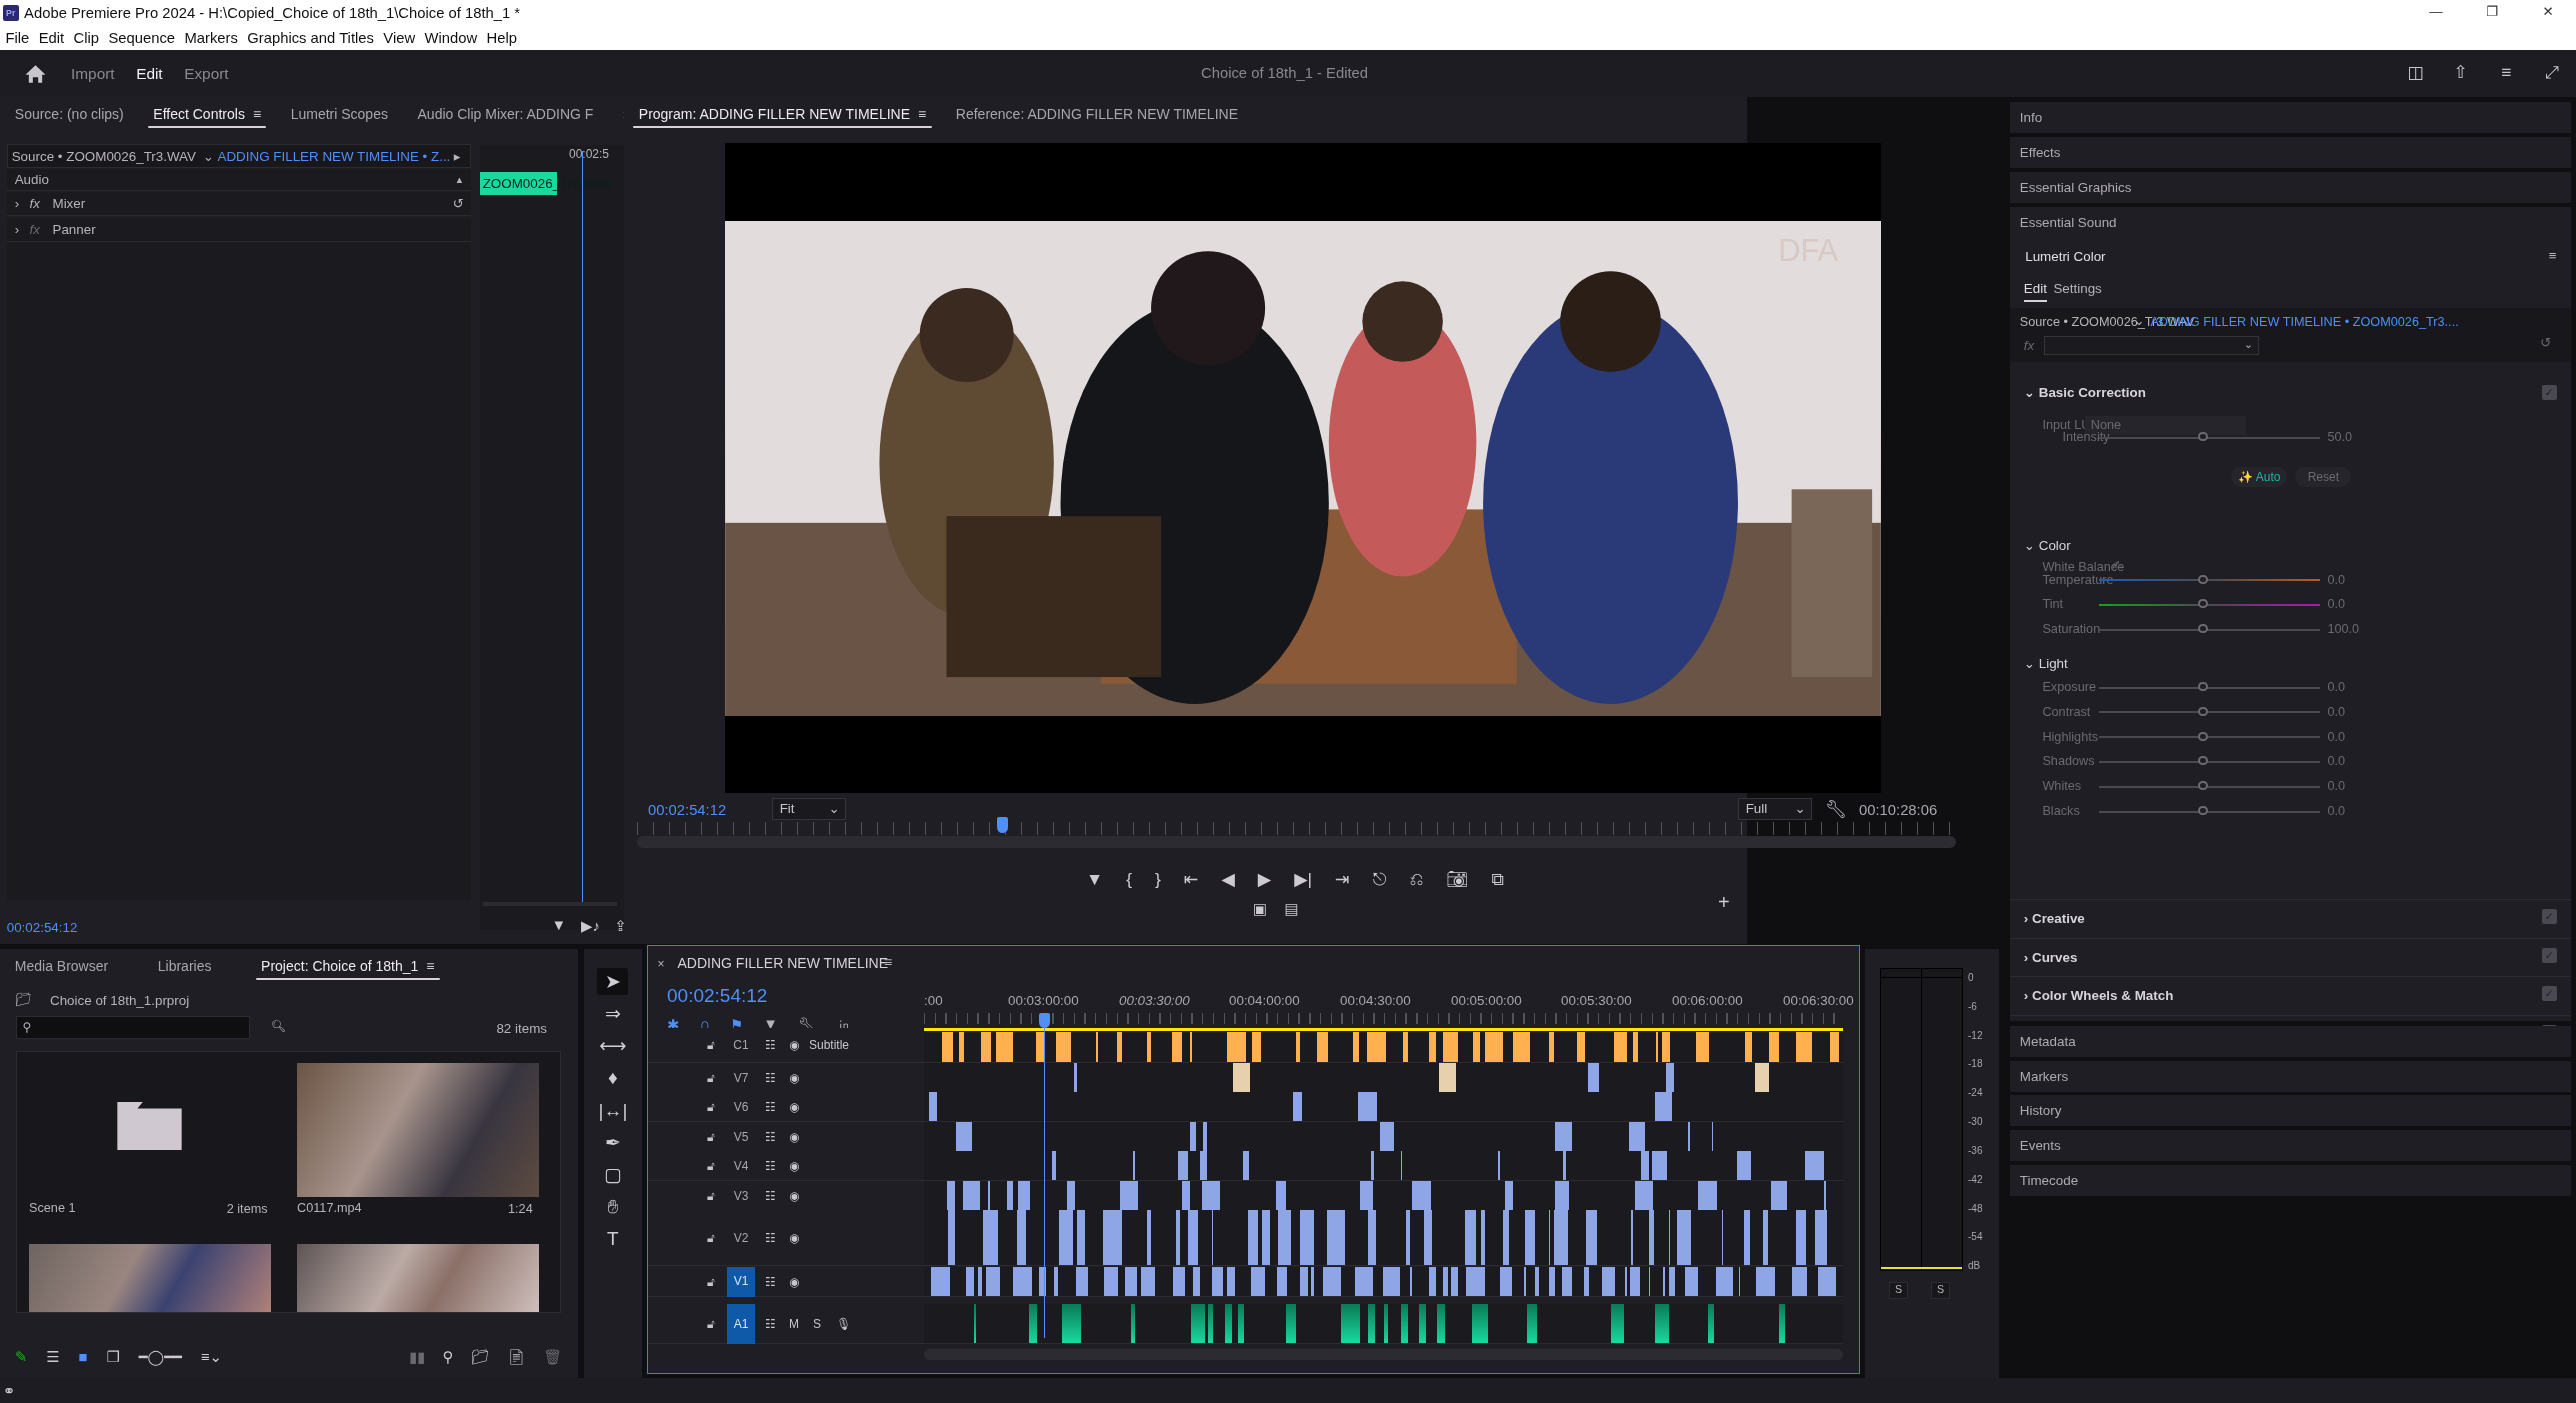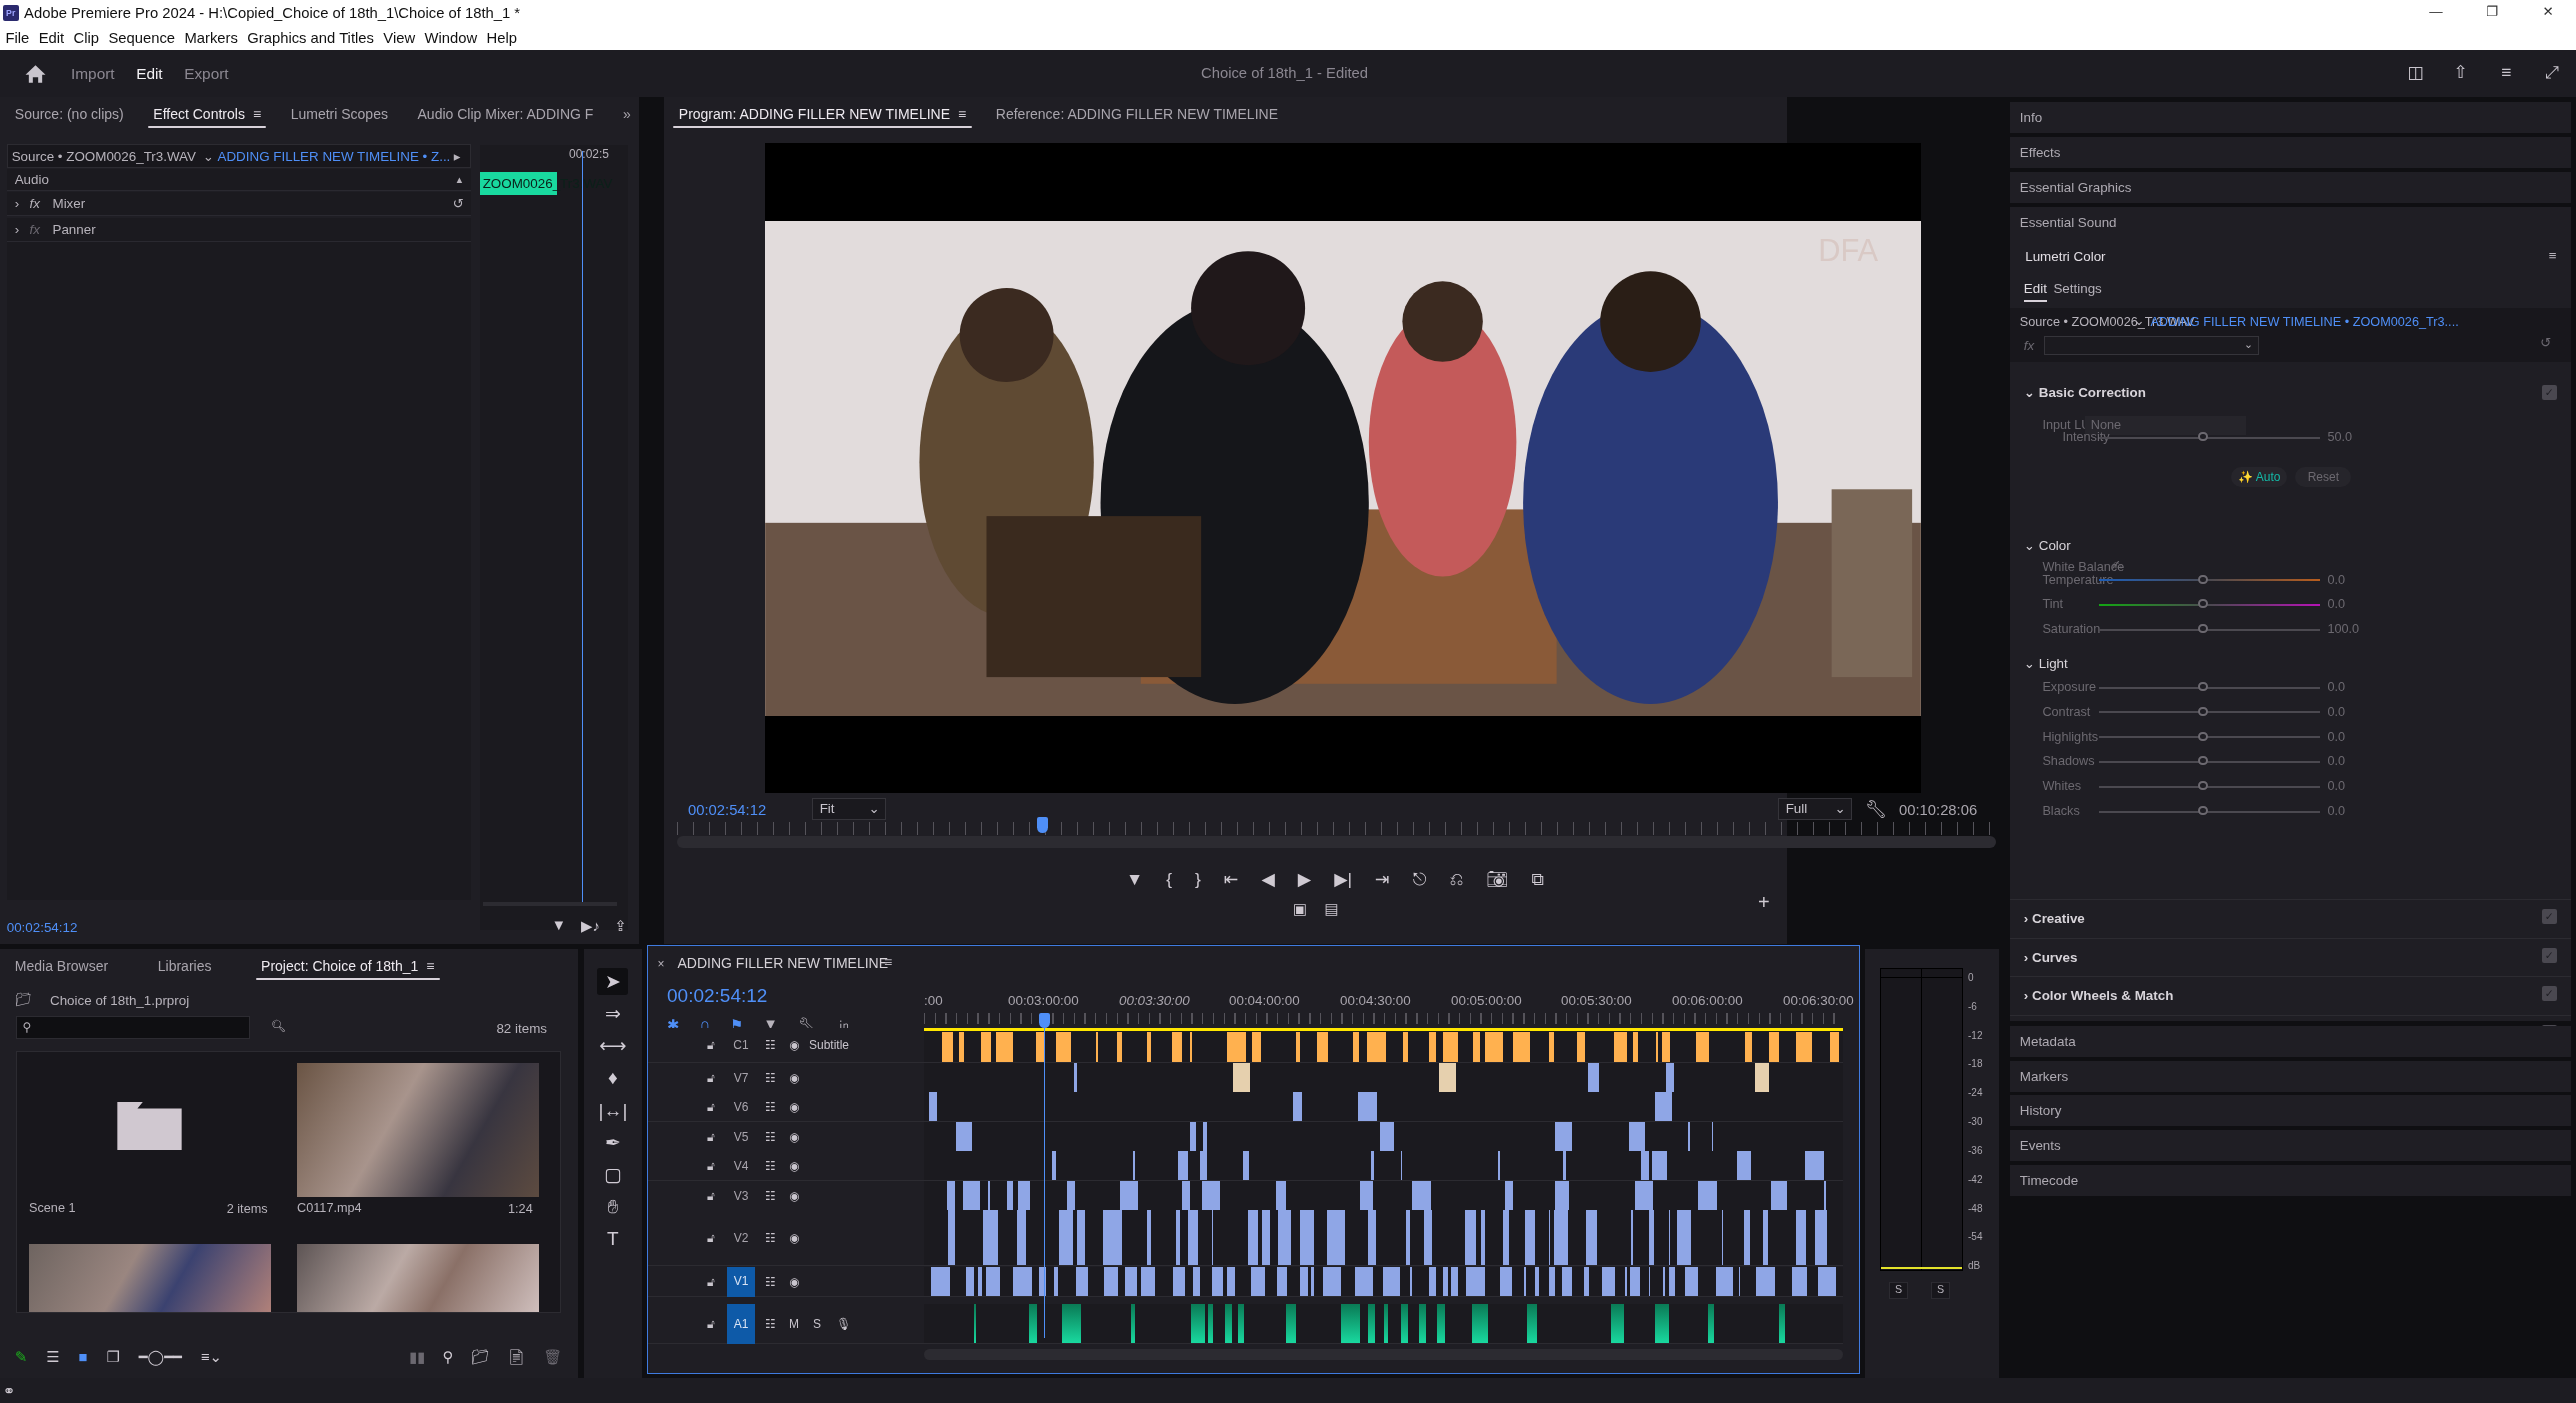--- a/index.html
+++ b/index.html
@@ -30,21 +30,21 @@
 .muted{color:#6b6870}
 
 #ec{left:0;top:97px;width:639px;height:847px}
 #ec .srcrow{position:absolute;left:6.7px;top:47px;width:464px;height:24px;background:#18171c;border:0.7px solid #2c2b31;font-size:13.4px;display:flex;align-items:center}
 #ec .row{position:absolute;left:6.7px;width:464px;height:24px;border-bottom:1.3px solid #2a2930;font-size:13.4px;display:flex;align-items:center;padding-left:8px;background:#1b1a1f}
 #ec .mini{position:absolute;left:480px;top:48px;width:148px;height:785px;background:#1b1a1f}
 #ec .clipgreen{position:absolute;left:480px;top:75px;width:77px;height:23px;background:#19d99f;color:#0b2019;font-size:13.4px;line-height:23px;padding-left:2.7px}
 #ec .playline{position:absolute;left:582px;top:54px;width:1.3px;height:752px;background:#4f8ff7}
 #ec .tc{position:absolute;left:6.7px;top:823px;font-size:13.4px}
 
-#prog{left:664px;top:97px;width:1123px;height:847px}
+#prog{left:624px;top:97px;width:1123px;height:847px}
 #prog .video{position:absolute;left:101px;top:46px;width:1156px;height:650px;background:#000;overflow:hidden}
 #prog .frame{position:absolute;left:0;top:78px;width:1156px;height:495px;background:linear-gradient(180deg,#e9e6ea 0%,#d9d3d2 35%,#8f7766 60%,#4d3c30 100%)}
 #prog .ctrl{position:absolute;font-size:14.8px}
 #prog .sel{position:absolute;height:21.5px;border:0.7px solid #35343a;background:#1a191e;font-size:13.4px;line-height:20px;padding-left:6.7px;color:#c9c5cd}
 #prog .scrub{position:absolute;left:13.4px;top:739px;width:1319px;height:12px;background:#2c2b31;border-radius:6px}
 #prog .ticks{position:absolute;left:13.4px;top:725px;width:1319px;height:13.4px;background:repeating-linear-gradient(90deg,#55535a 0 1.3px,transparent 1.3px 16px)}
 #prog .phead{position:absolute;left:377px;top:720px;width:10.7px;height:16px;background:#4f8ff7;border-radius:2px 2px 5.4px 5.4px}
 #prog .transport{position:absolute;left:462px;top:772px;display:flex;gap:23px;font-size:17.4px;color:#cfcad2}
 
 #rc{left:2005px;top:97px;width:571px;height:1282px;background:#0f0f12}

